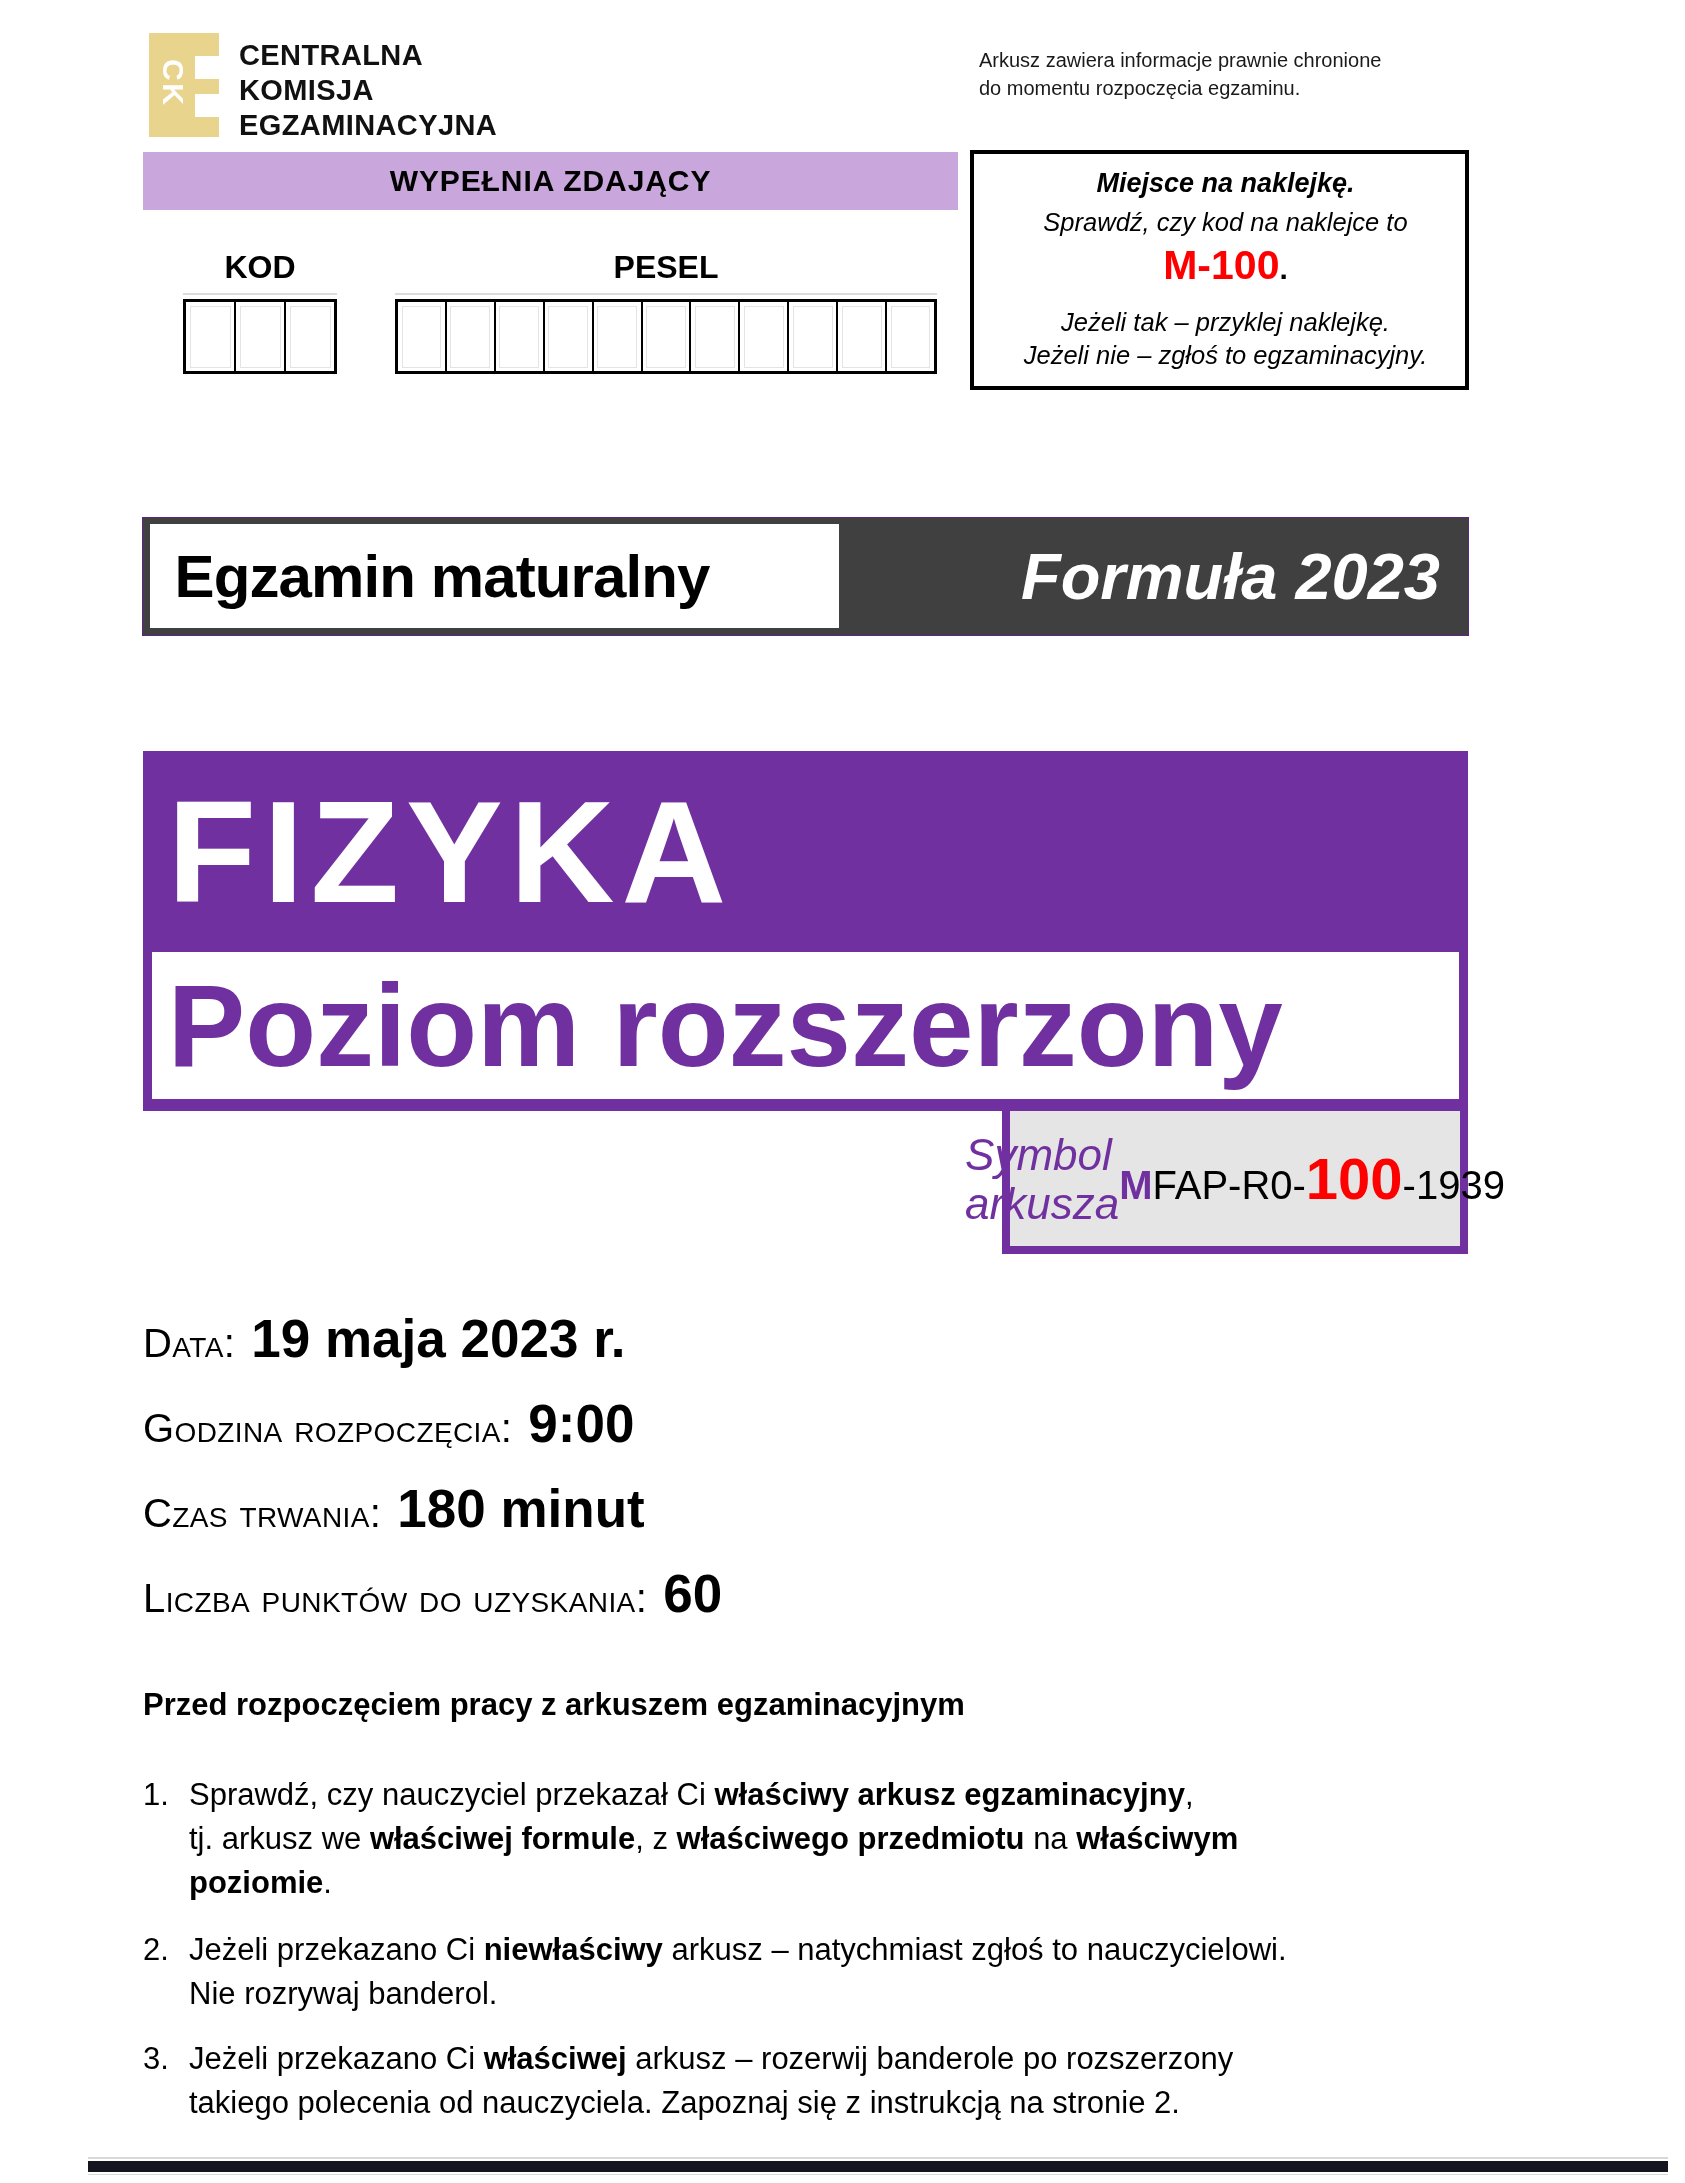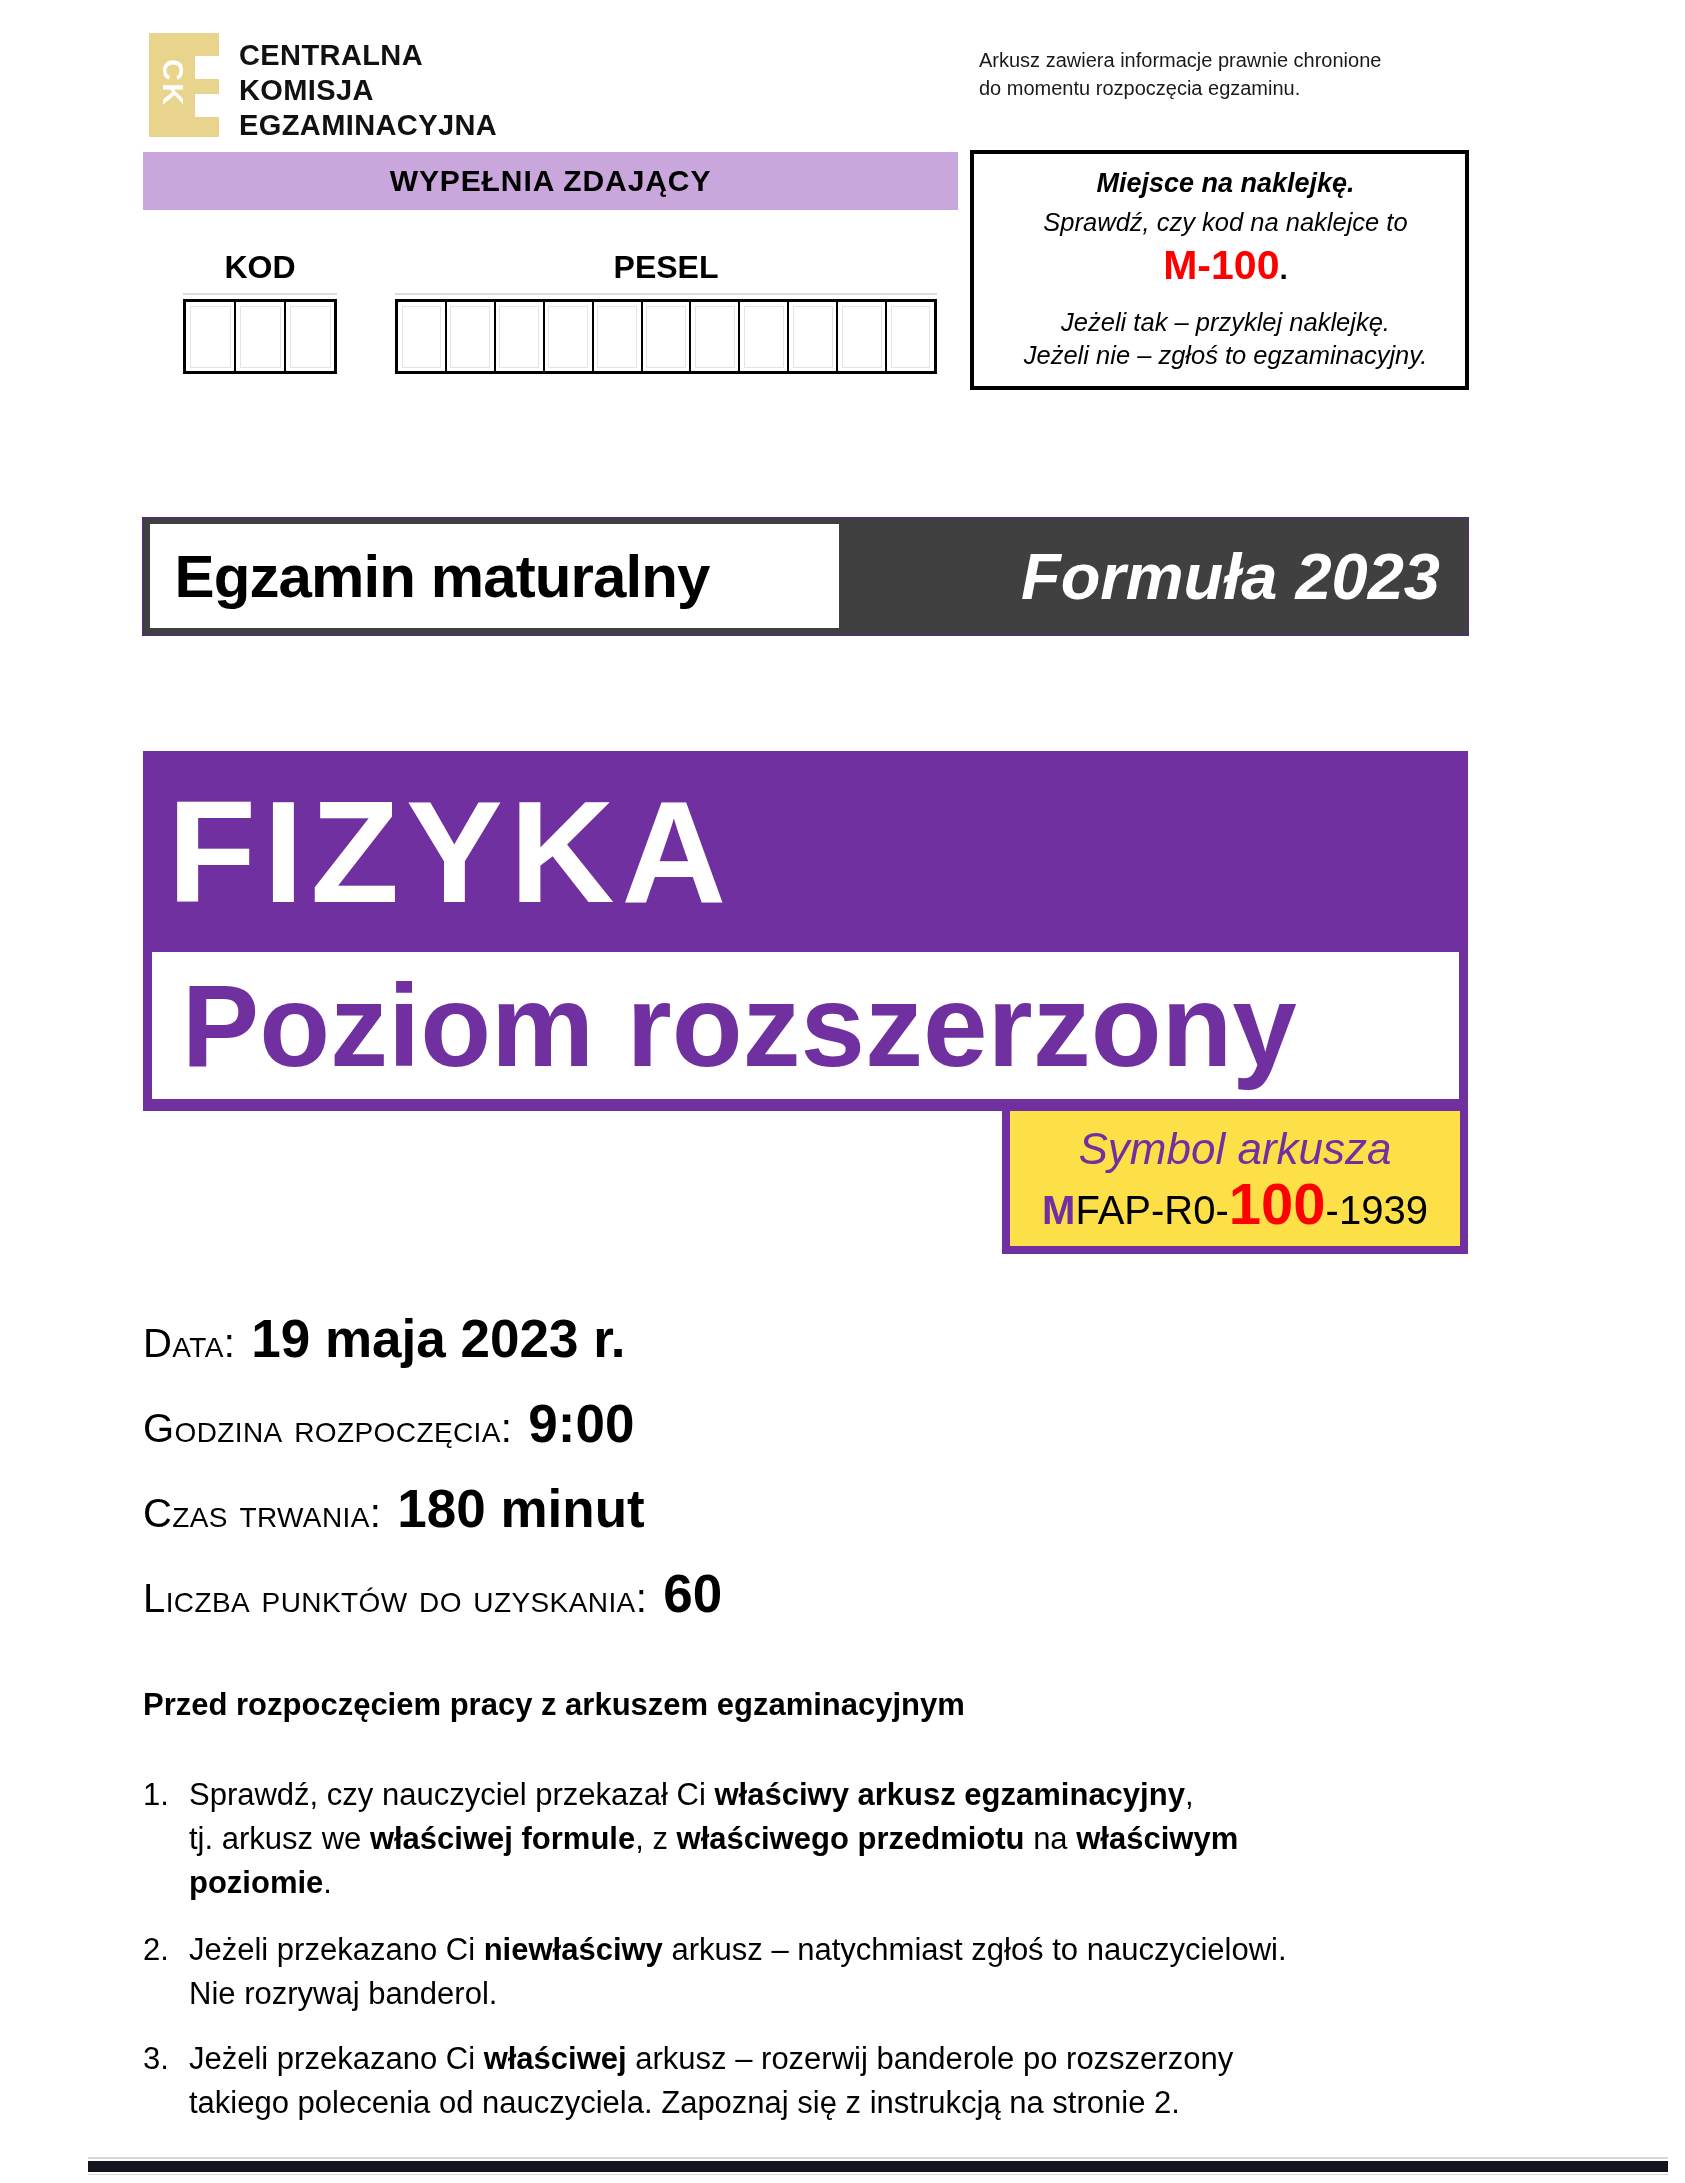--- a/index.html
+++ b/index.html
@@ -65,29 +65,29 @@
   }
 
   
   .subject-banner{position:absolute;left:143px;top:751px;width:1325px;height:360px;background:#7030A0;}
   .subject-title{
     position:absolute;left:24.6px;top:0;height:202px;display:flex;align-items:center;
     color:#fff;font-weight:700;font-size:145px;letter-spacing:7px;
   }
   .level-box{
     position:absolute;left:8.8px;right:8.8px;top:201px;height:147px;background:#fff;
-    display:flex;align-items:center;padding-left:30px;box-sizing:border-box;
+    display:flex;align-items:center;padding-left:16px;box-sizing:border-box;
   }
   .level-text{color:#7030A0;font-weight:700;font-size:116px;letter-spacing:0;white-space:nowrap;}
 
   
   .symbol-box{
-    position:absolute;left:1002px;top:1103px;width:466px;height:151px;background:#fde047;
+    position:absolute;left:1002px;top:1103px;width:466px;height:151px;background:#e5e5e5;
     border:8.8px solid #7030A0;box-sizing:border-box;
-    display:flex;flex-direction:column;align-items:center;justify-content:center;
+    display:flex;align-items:center;justify-content:center;
   }
   .symbol-label{color:#7030A0;font-style:italic;font-size:44px;line-height:49px;}
   .symbol-code{display:flex;align-items:baseline;margin-top:3.5px;font-size:40px;color:#000;white-space:nowrap;}
   .code-accent{color:#7030A0;font-weight:700;}
   .code-big{color:#FF0000;font-weight:700;font-size:58px;line-height:53px;}
 
   
   .detail-row{position:absolute;left:143px;display:flex;align-items:baseline;white-space:nowrap;}
   .detail-row.r0{top:1308px;}
   .detail-row.r1{top:1393px;}

